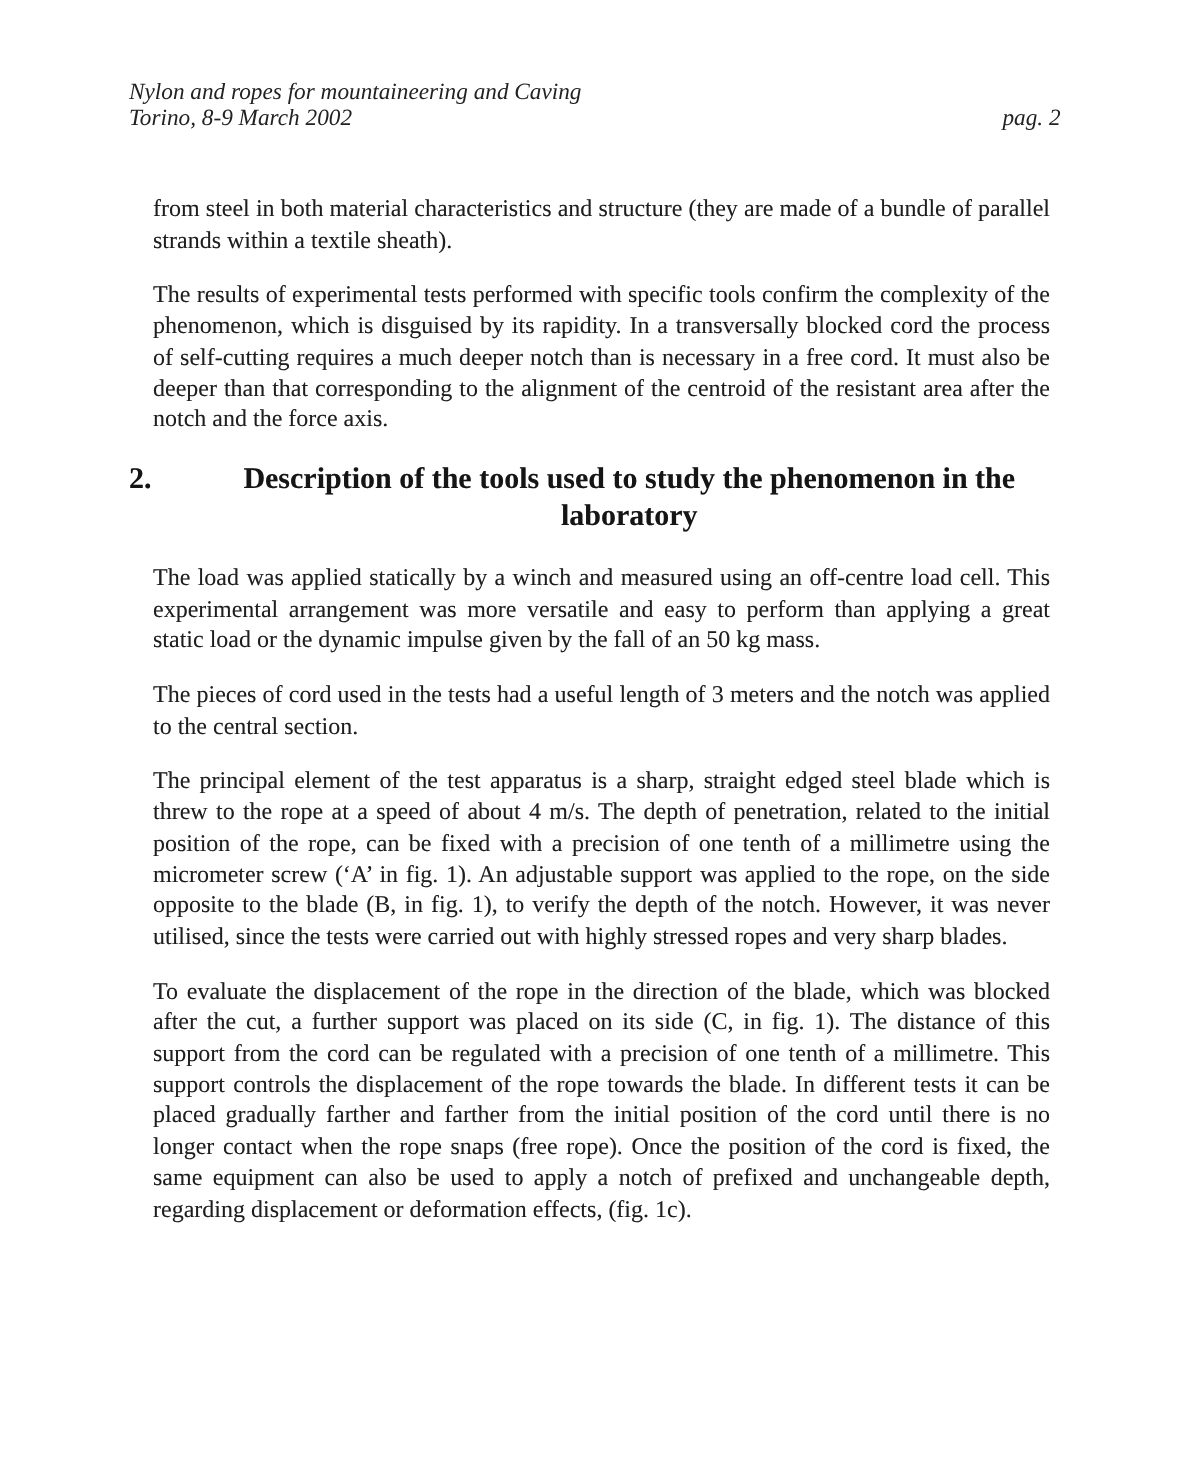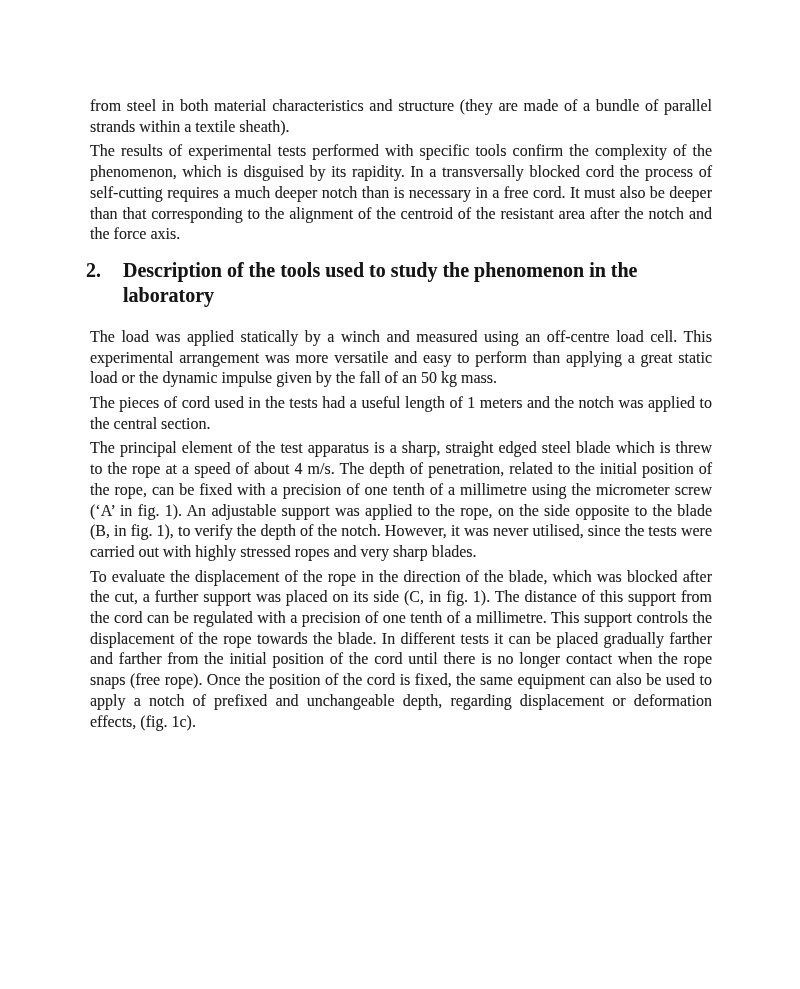--- a/index.html
+++ b/index.html
@@ -38,63 +38,73 @@
   }
   
   .doc-body {
     margin-top: 43px;
     font-size: 16px;
     line-height: 20.7px;
     text-align: justify;
     text-shadow: 0 0 0.4px rgba(30,30,30,0.35);
   }
   .doc-body p {
-    margin: 4px;
+    margin: 16px;
     padding: 0;
   }
   
   .section-heading {
     display: flex;
     align-items: flex-start;
     margin: 13px 0 19px 0;
     font-weight: bold;
     font-size: 20px;
     line-height: 25px;
     text-align: left;
     color: #151515;
   }
   .section-heading .sec-num {
     flex: 0 0 37px;
     width: 37px;
   }
   .section-heading .sec-title {
     flex: 1;
+    text-align: center;
   }
 </style>
 </head>
 <body>
 
 <div class="page">
 
+  <header class="doc-header">
+    <div class="hdr-row">
+      <span>Nylon and ropes for mountaineering and Caving</span>
+    </div>
+    <div class="hdr-row">
+      <span>Torino, 8-9 March 2002</span>
+      <span class="pagenum">pag. 2</span>
+    </div>
+  </header>
 
   <main class="doc-body">
 
     <p>from steel in both material characteristics and structure (they are made of a bundle of parallel strands within a textile sheath).</p>
 
 
     <p>The results of experimental tests performed with specific tools confirm the complexity of the phenomenon, which is disguised by its rapidity. In a transversally blocked cord the process of self-cutting requires a much deeper notch than is necessary in a free cord. It must also be deeper than that corresponding to the alignment of the centroid of the resistant area after the notch and the force axis.</p>
 
     <h2 class="section-heading">
       <span class="sec-num">2.</span>
       <span class="sec-title">Description of the tools used to study the phenomenon in the laboratory</span>
     </h2>
 
     <p>The load was applied statically by a winch and measured using an off-centre load cell. This experimental arrangement was more versatile and easy to perform than applying a great static load or the dynamic impulse given by the fall of an 50 kg mass.</p>
 
-    <p>The pieces of cord used in the tests had a useful length of 1 meters and the notch was applied to the central section.</p>
+    <p>The pieces of cord used in the tests had a useful length of 3 meters and the notch was applied to the central section.</p>
 
     <p>The principal element of the test apparatus is a sharp, straight edged steel blade which is threw to the rope at a speed of about 4 m/s. The depth of penetration, related to the initial position of the rope, can be fixed with a precision of one tenth of a millimetre using the micrometer screw (‘A’ in fig. 1). An adjustable support was applied to the rope, on the side opposite to the blade (B, in fig. 1), to verify the depth of the notch. However, it was never utilised, since the tests were carried out with highly stressed ropes and very sharp blades.</p>
 
     <p>To evaluate the displacement of the rope in the direction of the blade, which was blocked after the cut, a further support was placed on its side (C, in fig. 1). The distance of this support from the cord can be regulated with a precision of one tenth of a millimetre. This support controls the displacement of the rope towards the blade. In different tests it can be placed gradually farther and farther from the initial position of the cord until there is no longer contact when the rope snaps (free rope). Once the position of the cord is fixed, the same equipment can also be used to apply a notch of prefixed and unchangeable depth, regarding displacement or deformation effects, (fig. 1c).</p>
 
   </main>
 
 </div>
 
 </body></html>

